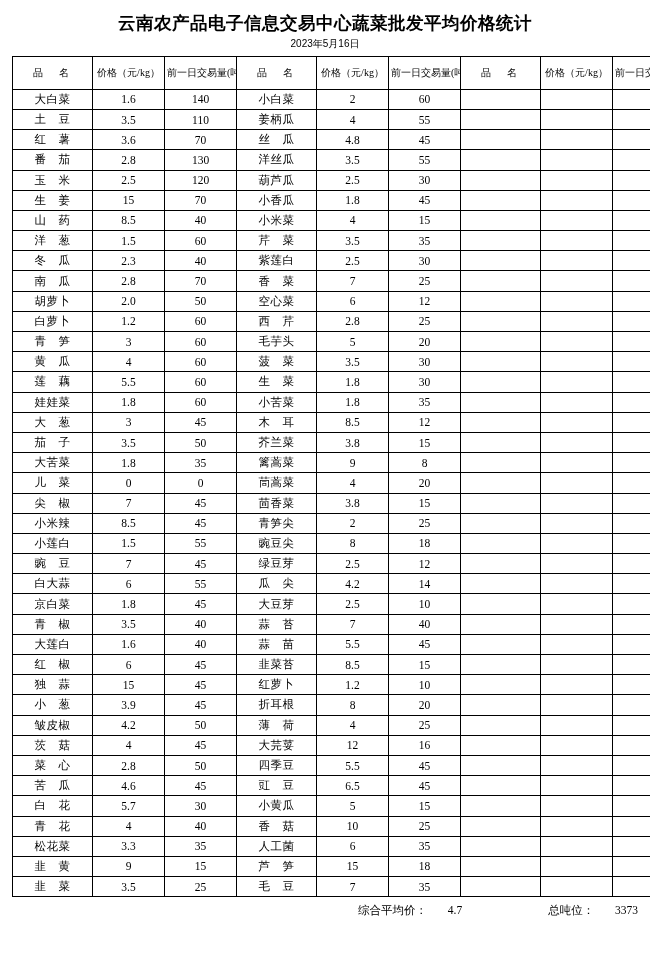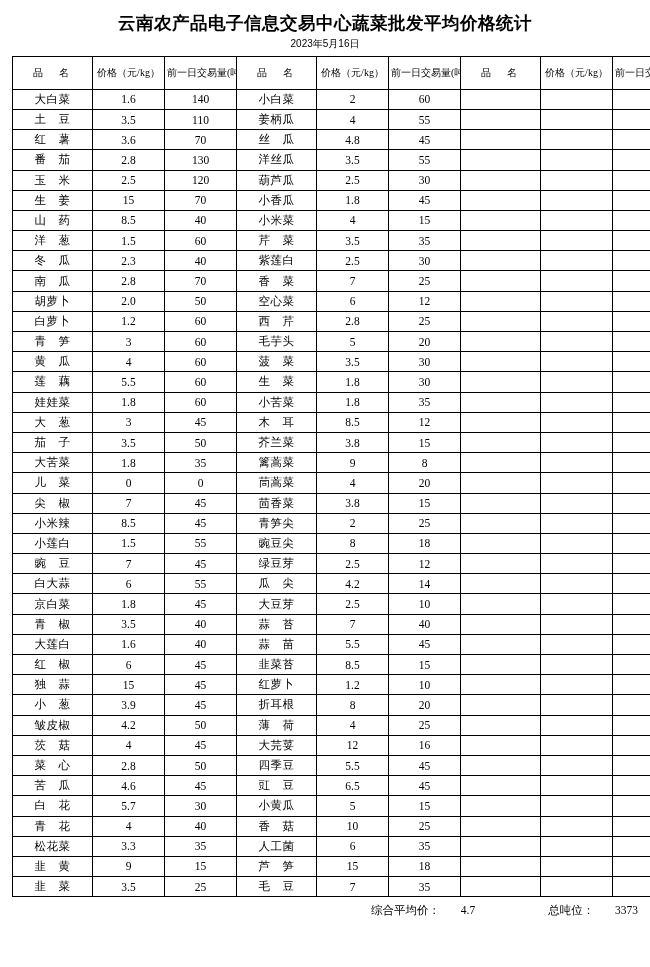--- a/index.html
+++ b/index.html
@@ -68,21 +68,21 @@
   .num-cell {
     font-family: "Liberation Serif", serif;
     font-size: 12px;
   }
   .hdr-name { letter-spacing: 3px; }
   .footer {
     margin-top: 6px;
     font-size: 11.5px;
     display: flex;
     justify-content: flex-end;
-    gap: 3px;
+    gap: 16px;
   }
   .footer .avg {
     margin-right: 70px;
   }
   .footer .num {
     margin-left: 18px;
     font-family: "Liberation Serif", serif;
   }
 </style>
 </head>

